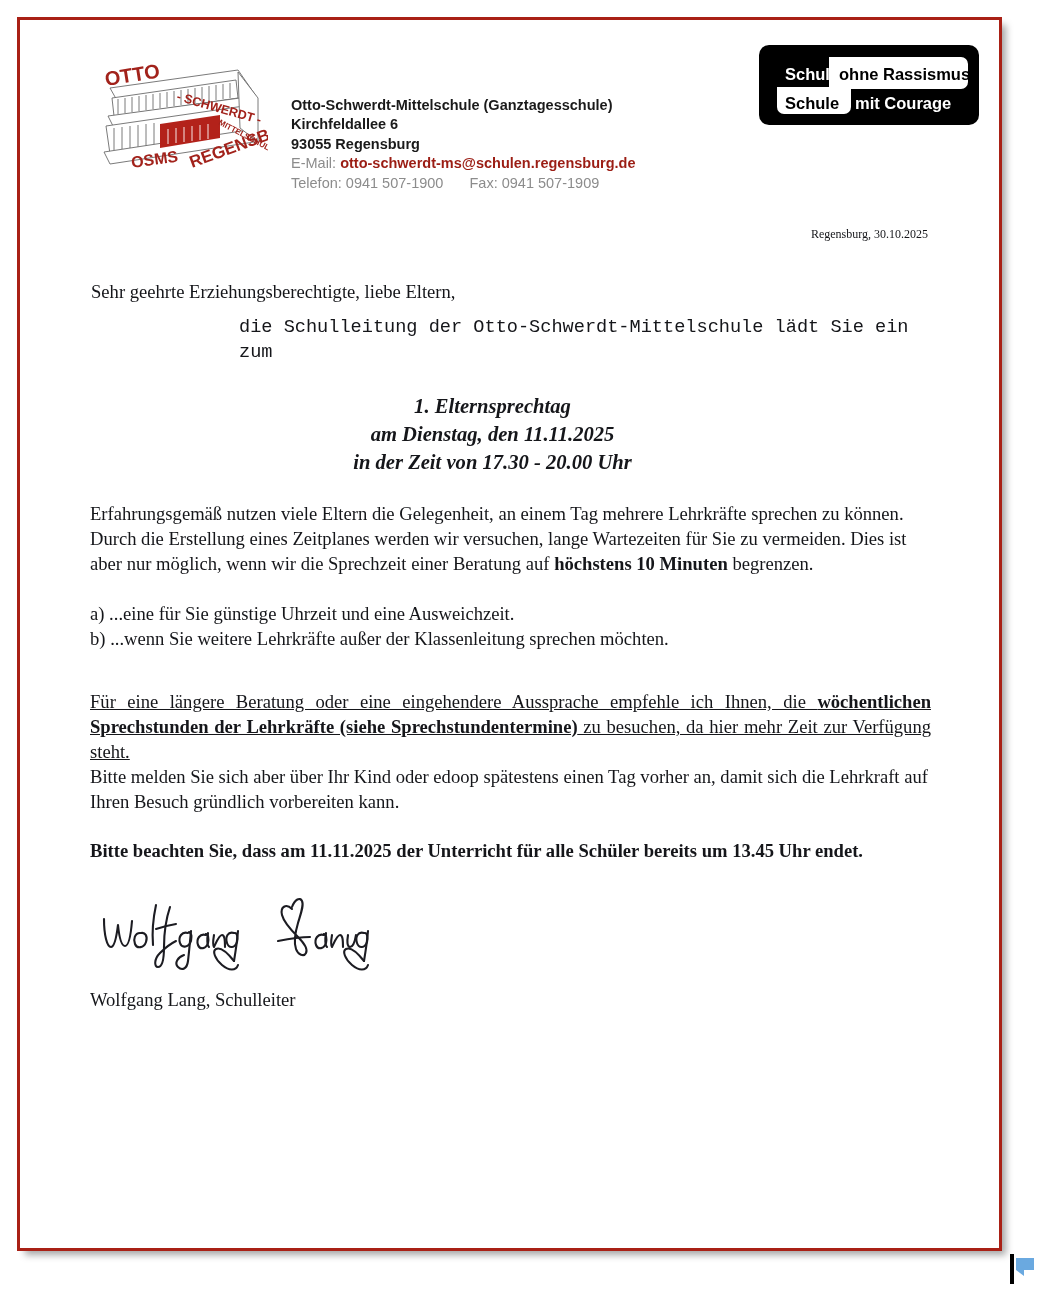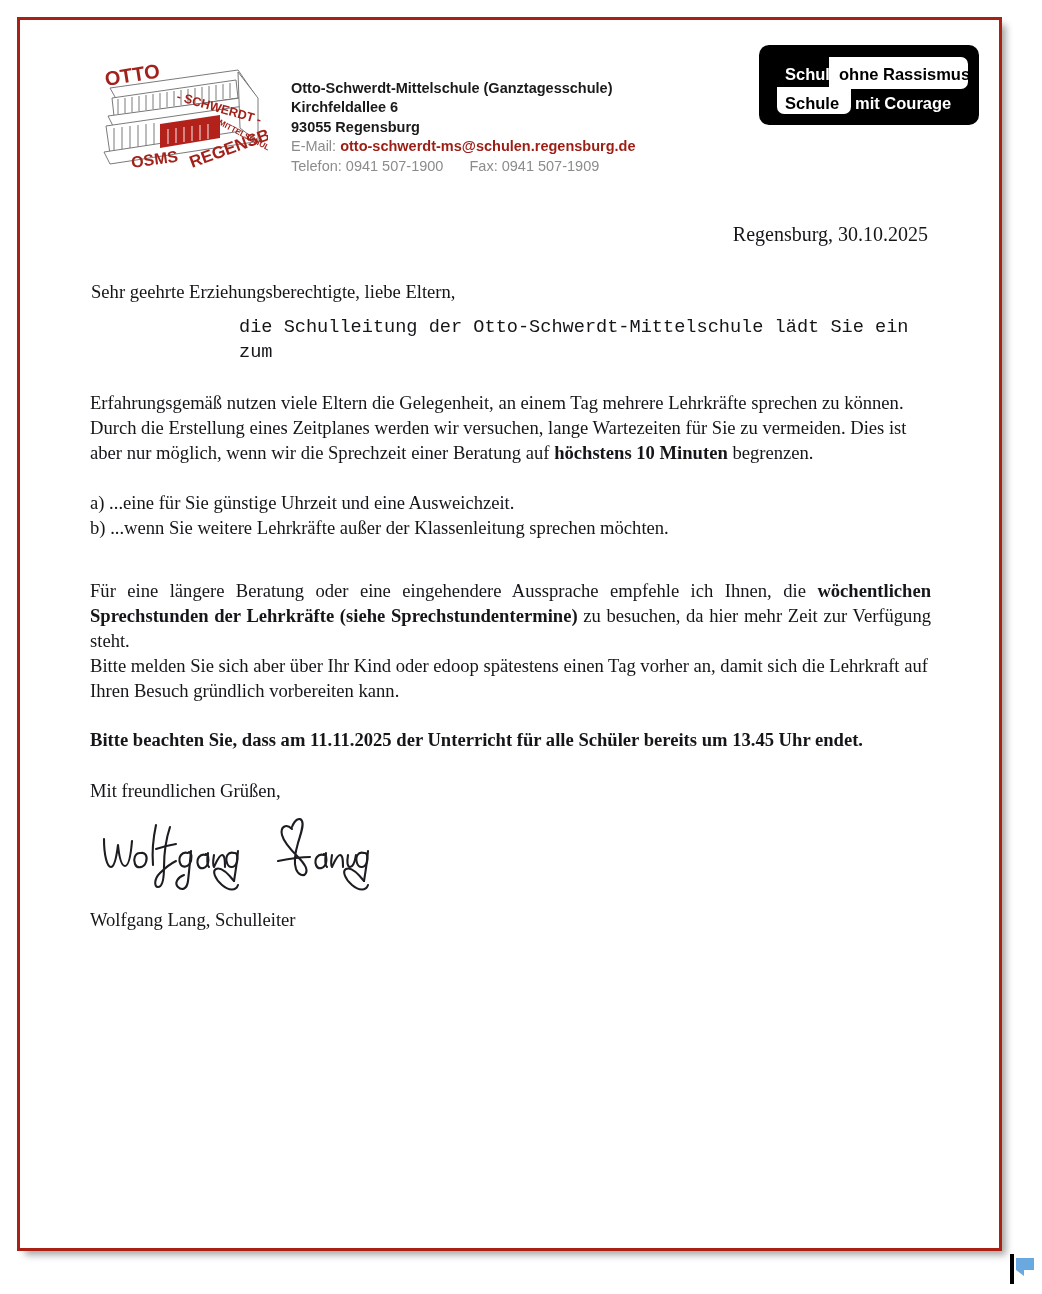--- a/index.html
+++ b/index.html
@@ -42,21 +42,21 @@
   #school-logo {
     position: absolute;
     left: 12px;
     top: 18px;
     width: 180px;
     height: 118px;
   }
   #address-block {
     position: absolute;
     left: 215px;
-    top: 39px;
+    top: 56px;
     font-family: "Liberation Sans", sans-serif;
     font-size: 14.5px;
     line-height: 19.4px;
     color: #1a1a1a;
   }
   #address-block .bold-line { font-weight: bold; }
   #address-block .muted { color: #8c8c8c; font-weight: normal; }
   #address-block .email-addr { color: #9b1d14; font-weight: bold; }
   #address-block .tel-line { color: #8c8c8c; }
   #address-block .tel-gap { display: inline-block; width: 18px; }
@@ -74,21 +74,21 @@
   #doc-body {
     position: relative;
     margin-top: 62px;
     font-size: 18.6px;
     line-height: 25px;
     color: #15161a;
   }
   .place-date {
     text-align: right;
     padding-right: 9px;
-    font-size: 20px;
+    font-size: 12px;
   }
   #doc-title {
     color: #4a7fba;
     font-weight: bold;
     font-size: 24.2px;
     text-align: center;
     letter-spacing: 0.3px;
     margin-top: 26px;
     margin-bottom: 0;
     padding-right: 36px;
@@ -114,21 +114,21 @@
   .para {
     margin-top: 25px;
     padding-left: 14px;
     padding-right: 6px;
   }
   .para.justify { text-align: justify; }
   .tight { margin-top: 0; font-family: Liberation Serif, serif; }
   .para b { font-weight: bold; }
   .para-bold { font-weight: bold; }
   .gap-sm { margin-top: 24px; }
-  .gap-lg { margin-top: 38px; }
+  .gap-lg { margin-top: 38px; text-decoration: underline; }
 
   #signature-area {
     position: relative;
     margin-top: 26px;
     padding-left: 14px;
   }
   #signature-img {
     margin: 6px 0 2px 6px;
     width: 300px;
     height: 86px;
@@ -223,37 +223,41 @@
 
     <div id="doc-body">
 
       <div class="place-date">Regensburg, 30.10.2025</div>
 
 
       <div class="salutation">Sehr geehrte Erziehungsberechtigte, liebe Eltern,</div>
 
       <div class="intro-line">die Schulleitung der Otto-Schwerdt-Mittelschule lädt Sie ein zum</div>
 
+      <div class="event-block">
+        <div>1. Elternsprechtag</div>
+        <div>am Dienstag, den 11.11.2025</div>
+        <div>in der Zeit von 17.30 - 20.00 Uhr</div>
+      </div>
 
       <div class="para"><span>Erfahrungsgemäß nutzen viele Eltern die Gelegenheit, an einem Tag mehrere Lehrkräfte sprechen zu können. Durch die Erstellung eines Zeitplanes werden wir versuchen, lange Wartezeiten für Sie zu vermeiden. Dies ist aber nur möglich, wenn wir die Sprechzeit einer Beratung auf </span><b>höchstens 10 Minuten</b><span> begrenzen.</span></div>
 
       <div class="para">
         <div>a) ...eine für Sie günstige Uhrzeit und eine Ausweichzeit.</div>
         <div>b) ...wenn Sie weitere Lehrkräfte außer der Klassenleitung sprechen möchten.</div>
       </div>
 
       <div class="para justify gap-lg"><span>Für eine längere Beratung oder eine eingehendere Aussprache empfehle ich Ihnen, die </span><b>wöchentlichen Sprechstunden der Lehrkräfte (siehe Sprechstundentermine)</b><span> zu besuchen, da hier mehr Zeit zur Verfügung steht.</span></div>
 
       <div class="para tight">Bitte melden Sie sich aber über Ihr Kind oder edoop spätestens einen Tag vorher an, damit sich die Lehrkraft auf Ihren Besuch gründlich vorbereiten kann.</div>
 
 
       <div class="para para-bold gap-sm">Bitte beachten Sie, dass am 11.11.2025 der Unterricht für alle Schüler bereits um 13.45 Uhr endet.</div>
 
       <div id="signature-area">
-        <div>Mit freundlichen Grüßen,</div>
 
         <div id="signature-img">
           <svg viewBox="0 0 300 86" width="300" height="86" xmlns="http://www.w3.org/2000/svg">
             <g fill="none" stroke="#1c1c22" stroke-width="2.1" stroke-linecap="round" stroke-linejoin="round">
 
               <path d="M8 30 C8 46 11 58 15 58 C19 58 21 44 22 36 C23 46 25 57 29 57 C33 57 35 44 36 32"></path>
 
               <path d="M44 44 C39 44 37 50 39 55 C41 60 48 59 50 53 C52 47 49 43 45 44"></path>
 
               <path d="M60 16 C57 30 56 44 57 56"></path>

